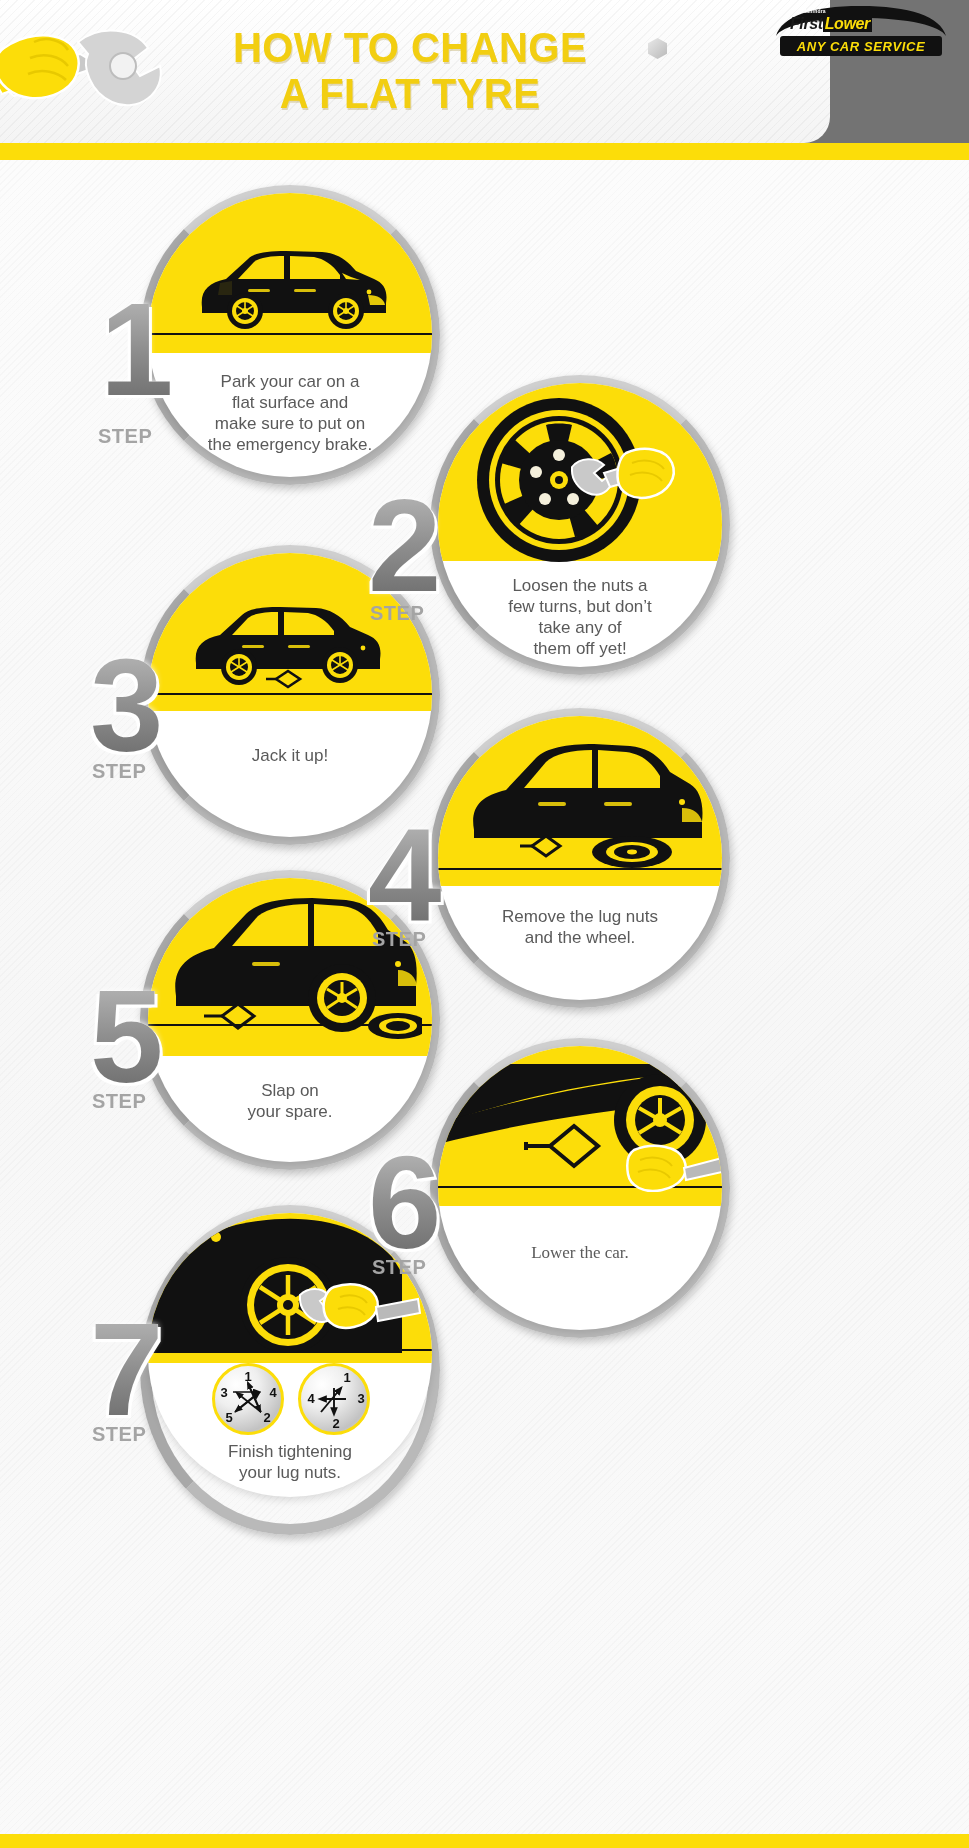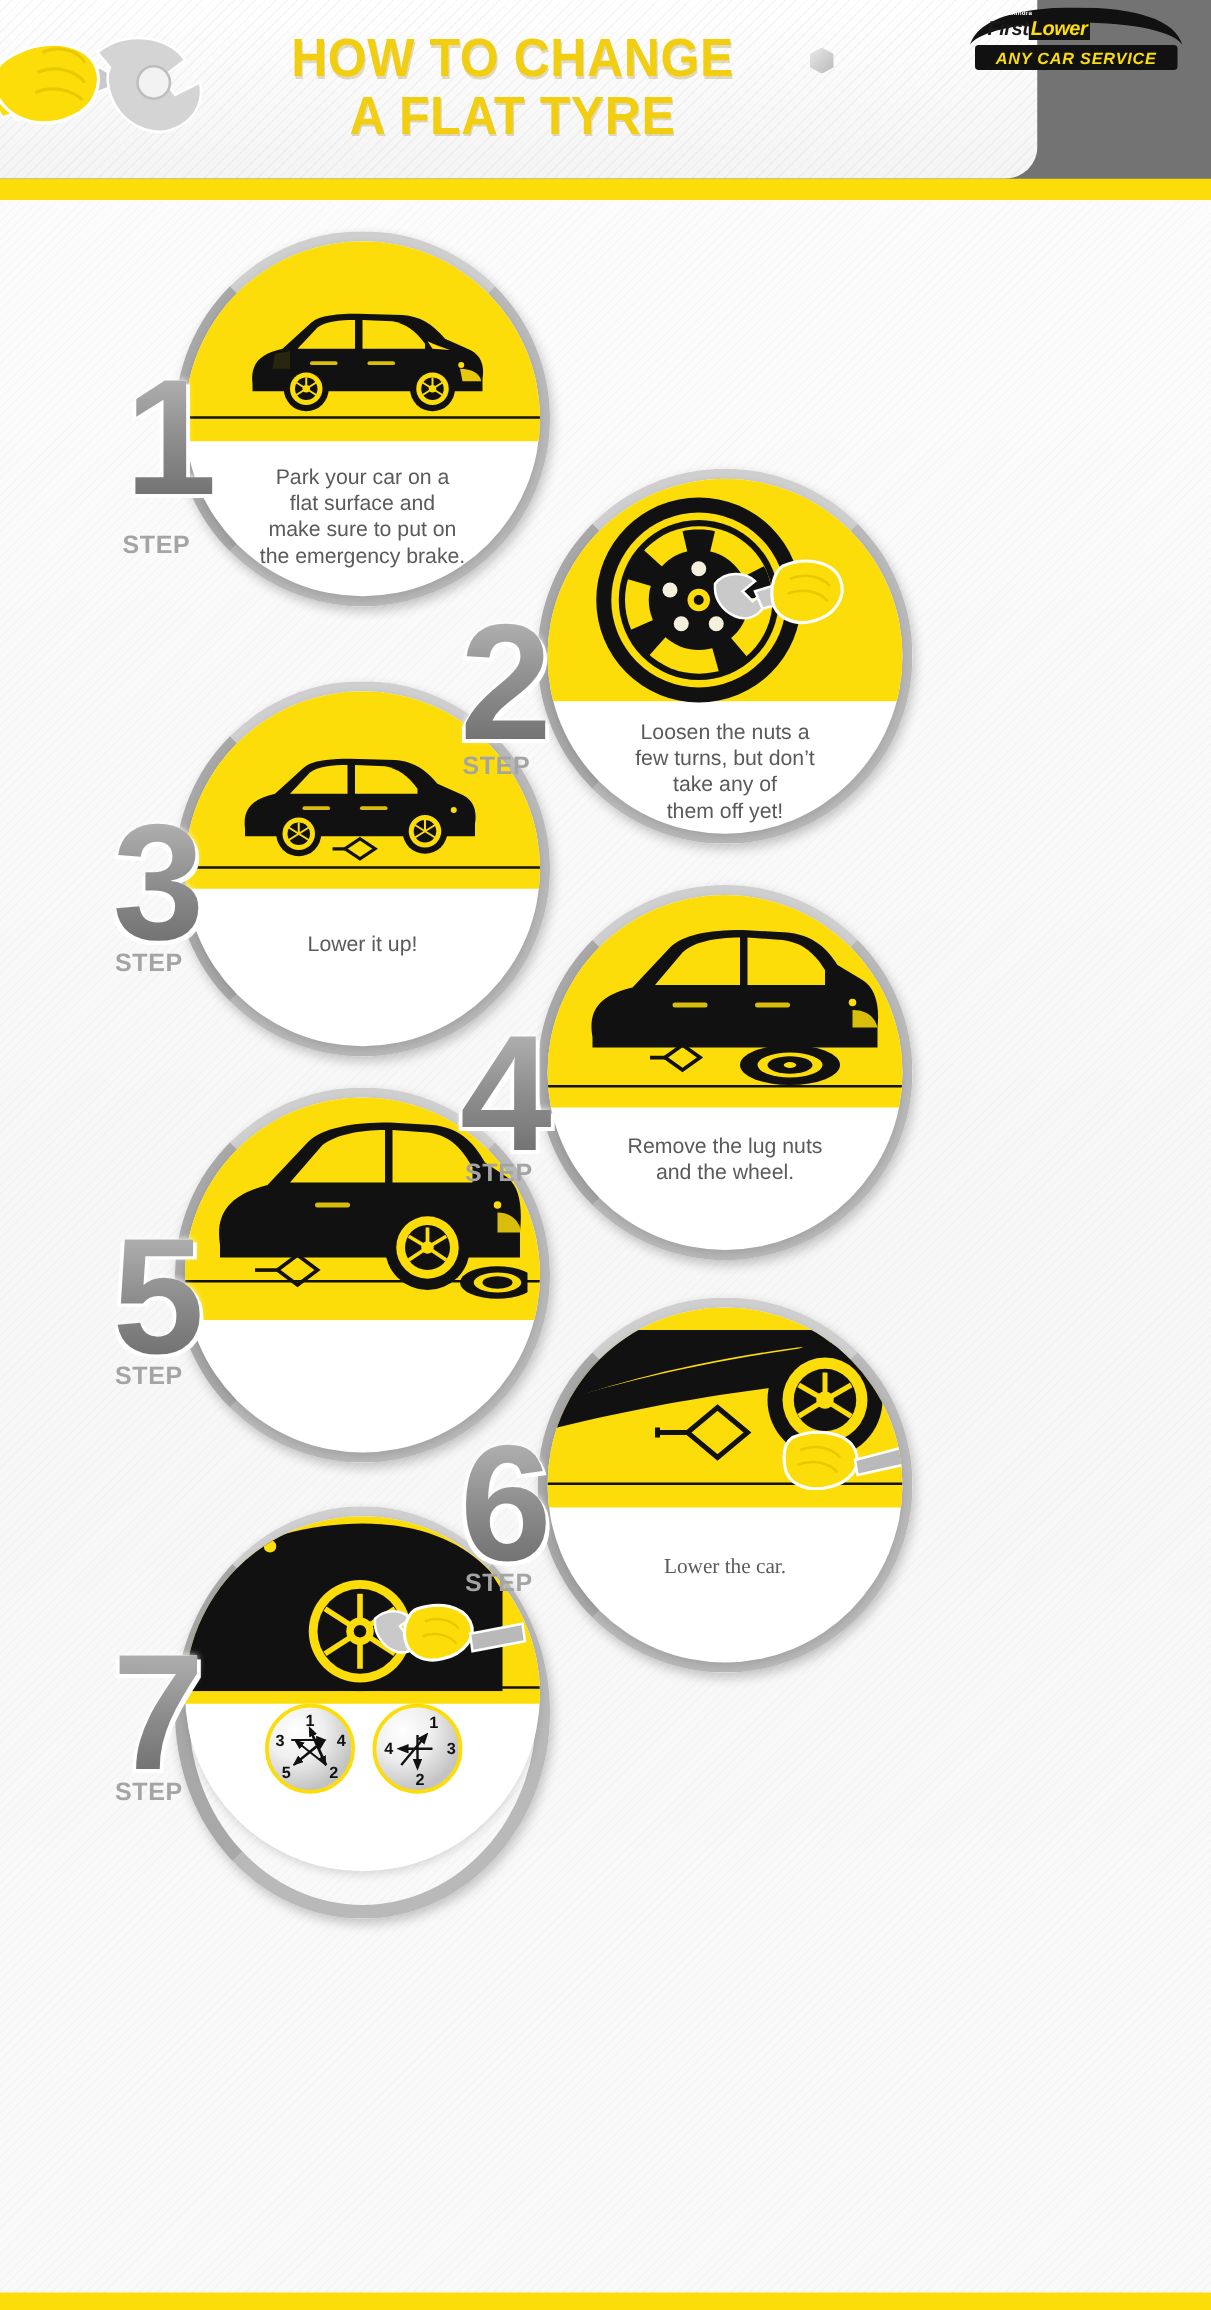--- a/index.html
+++ b/index.html
@@ -340,21 +340,21 @@
           <line x1="156" y1="60" x2="164" y2="55"></line>
         <line x1="156" y1="60" x2="164" y2="65"></line>
           <line x1="156" y1="60" x2="148" y2="65"></line>
         <line x1="156" y1="60" x2="148" y2="55"></line>
       </g>
       <g fill="none" stroke="#111" stroke-width="2.6">
         <path d="M104,66 L116,74 L104,82 L92,74 Z"></path>
         <line x1="92" y1="74" x2="82" y2="74"></line>
       </g>
     </svg>
-    <div class="caption" style="top:192px;">Lower it up!</div>
+    <div class="caption" style="top:192px;">Jack it up!</div>
   </div>
   <div class="num-shadow" style="left:-50px; top:106px;">3</div>
   <div class="num" style="left:-50px; top:106px;">3</div>
   <div class="steplabel" style="left:-48px; top:215px;">STEP</div>
 </div>
 
 <div class="step" style="left:430px; top:708px;">
   <div class="ring light"></div>
   <div class="disc">
     <div class="yellow-top" style="height:170px;"></div>
@@ -411,20 +411,21 @@
         <line x1="182" y1="106" x2="197" y2="116"></line>
           <line x1="182" y1="106" x2="167" y2="116"></line>
         <line x1="182" y1="106" x2="167" y2="97"></line>
       </g>
       <g>
         <ellipse cx="238" cy="134" rx="30" ry="13" fill="#111"></ellipse>
         <ellipse cx="238" cy="134" rx="19" ry="8" fill="#FCDD09"></ellipse>
         <ellipse cx="238" cy="134" rx="12" ry="5" fill="#111"></ellipse>
       </g>
     </svg>
+    <div class="caption" style="top:202px;">Slap on<br>your spare.</div>
   </div>
   <div class="num-shadow" style="left:-50px; top:112px;">5</div>
   <div class="num" style="left:-50px; top:112px;">5</div>
   <div class="steplabel" style="left:-48px; top:220px;">STEP</div>
 </div>
 
 <div class="step" style="left:430px; top:1038px;">
   <div class="ring light"></div>
   <div class="disc">
     <div class="yellow-top" style="height:160px;"></div>
@@ -534,19 +535,20 @@
           <g font-family="Liberation Sans, sans-serif" font-size="13" font-weight="bold" fill="#111">
             <text x="46" y="16" text-anchor="middle">1</text>
             <text x="35" y="62" text-anchor="middle">2</text>
             <text x="60" y="37" text-anchor="middle">3</text>
             <text x="10" y="37" text-anchor="middle">4</text>
           </g>
         </svg>
       </div>
     </div>
 
+    <div class="caption" style="top:228px;">Finish tightening<br>your lug nuts.</div>
   </div>
   <div class="num-shadow" style="left:-50px; top:110px;">7</div>
   <div class="num" style="left:-50px; top:110px;">7</div>
   <div class="steplabel" style="left:-48px; top:218px;">STEP</div>
 </div>
 
 <div class="footer-strip"></div>
 
 </body></html>

